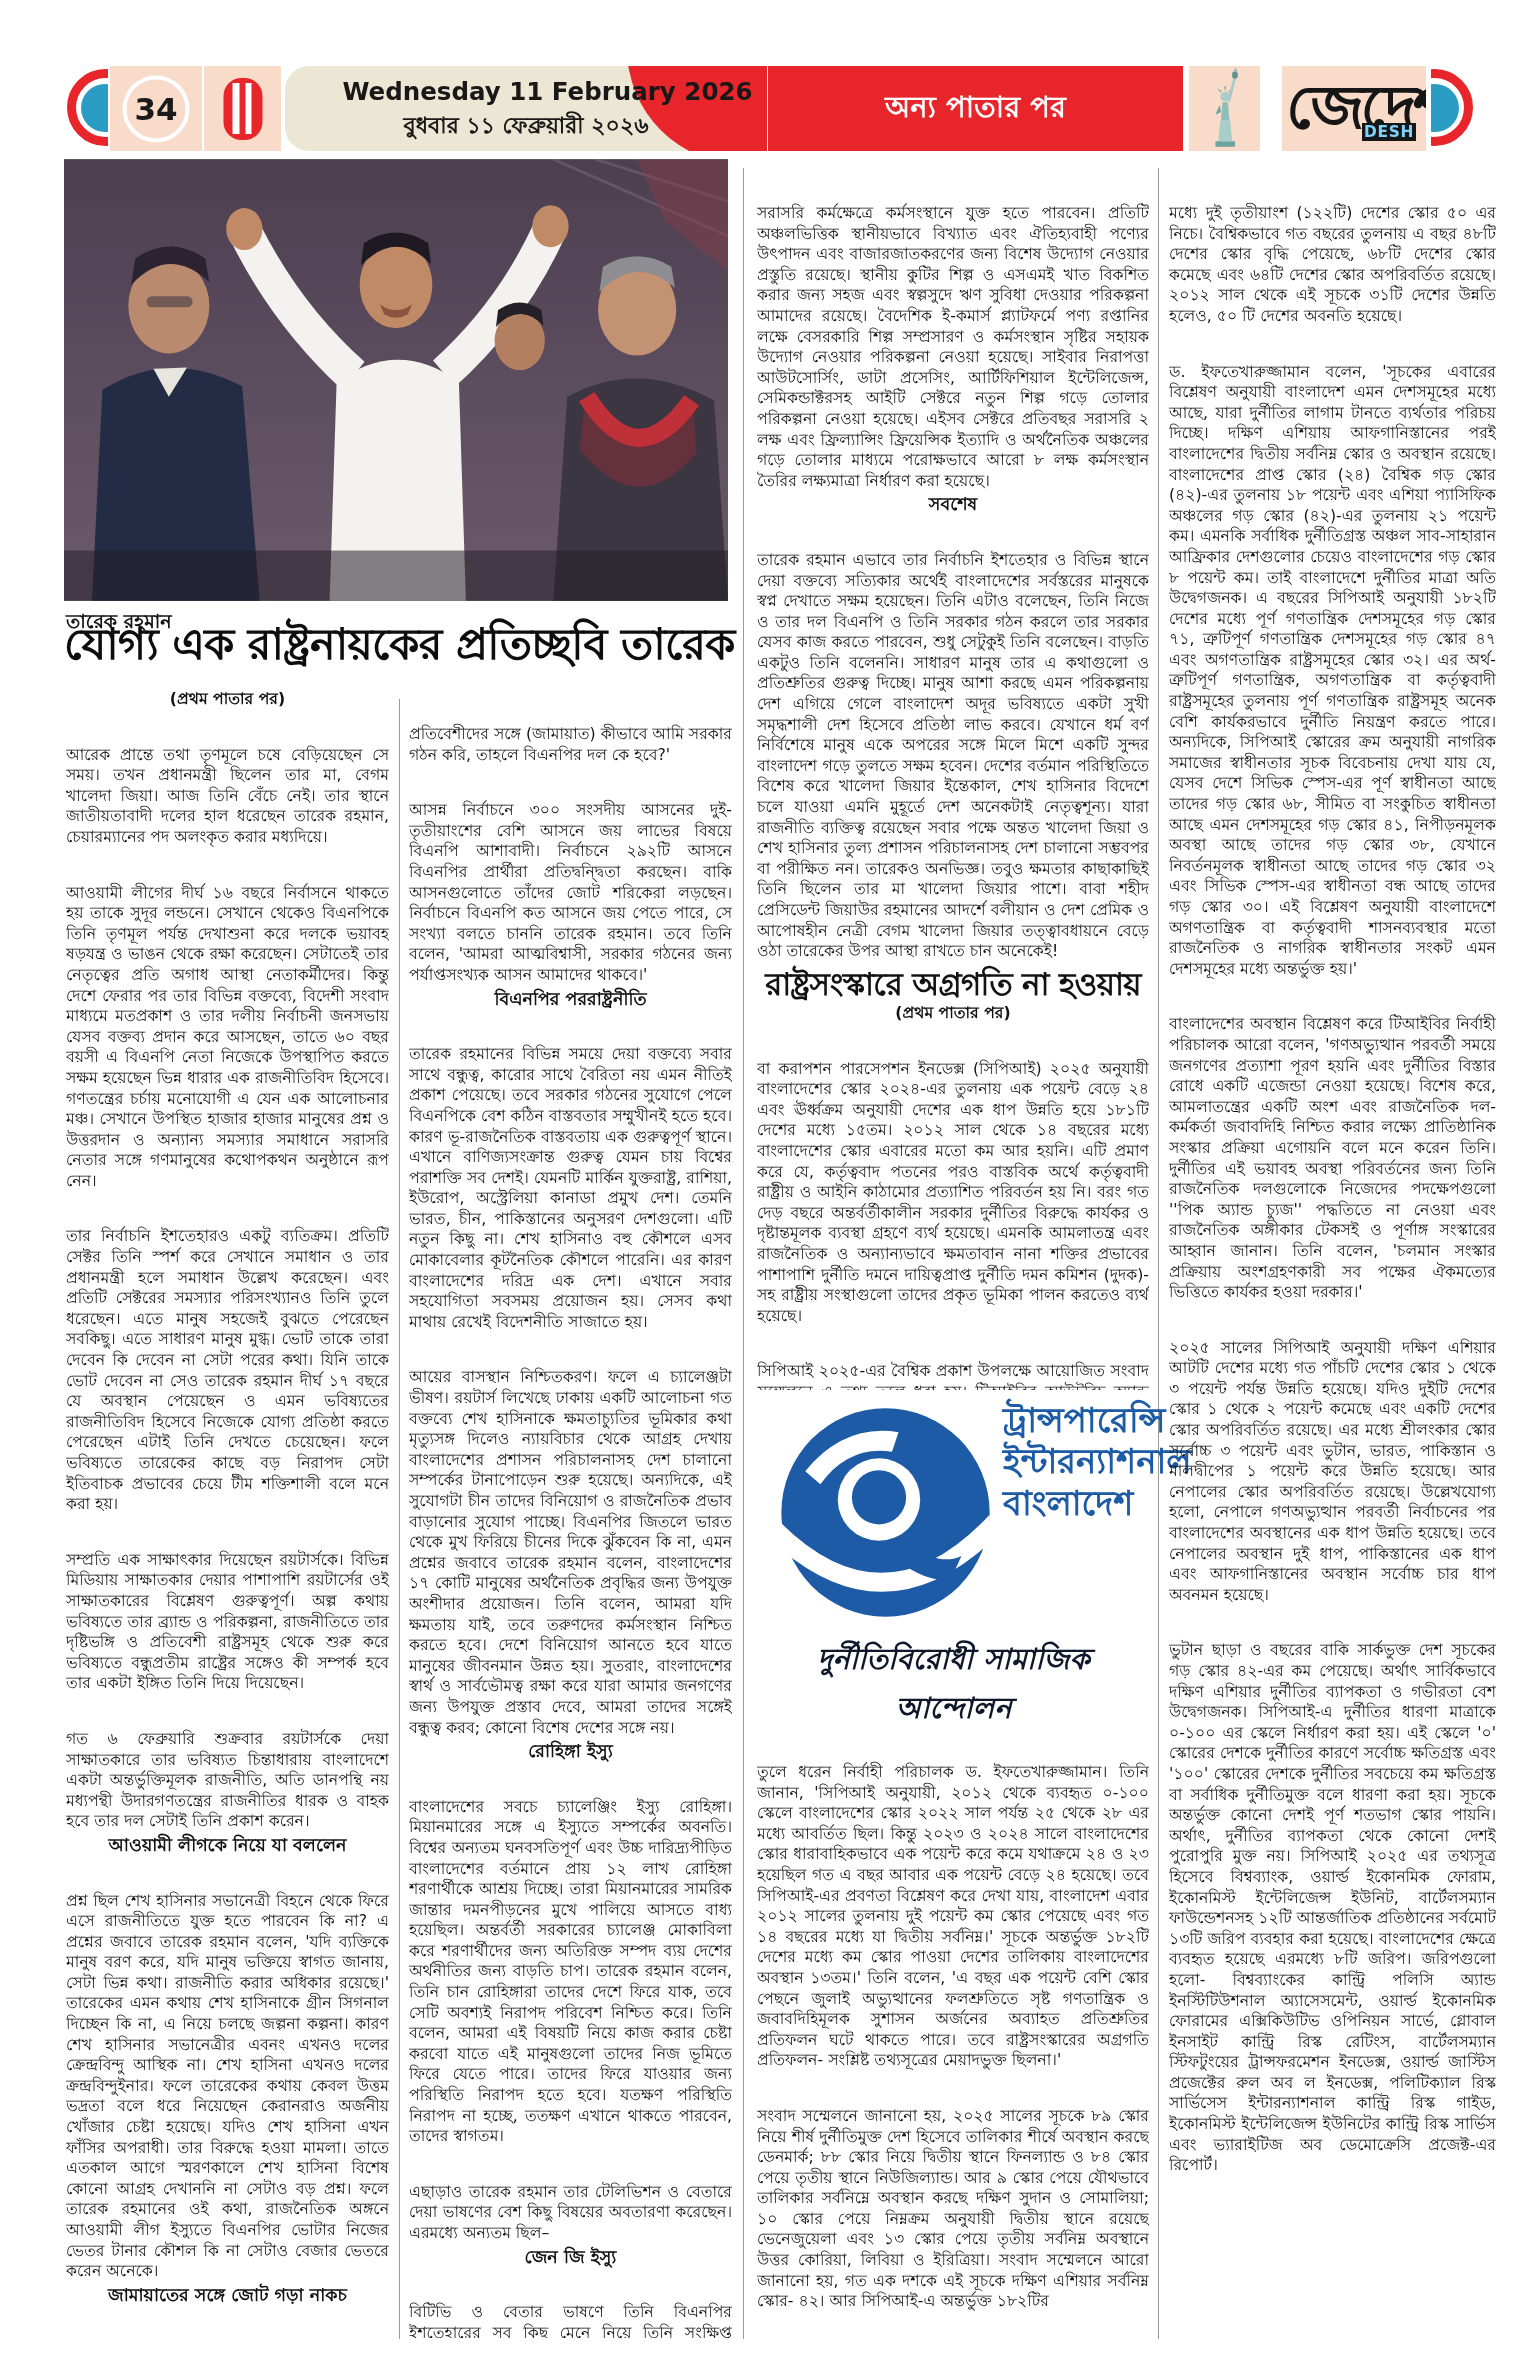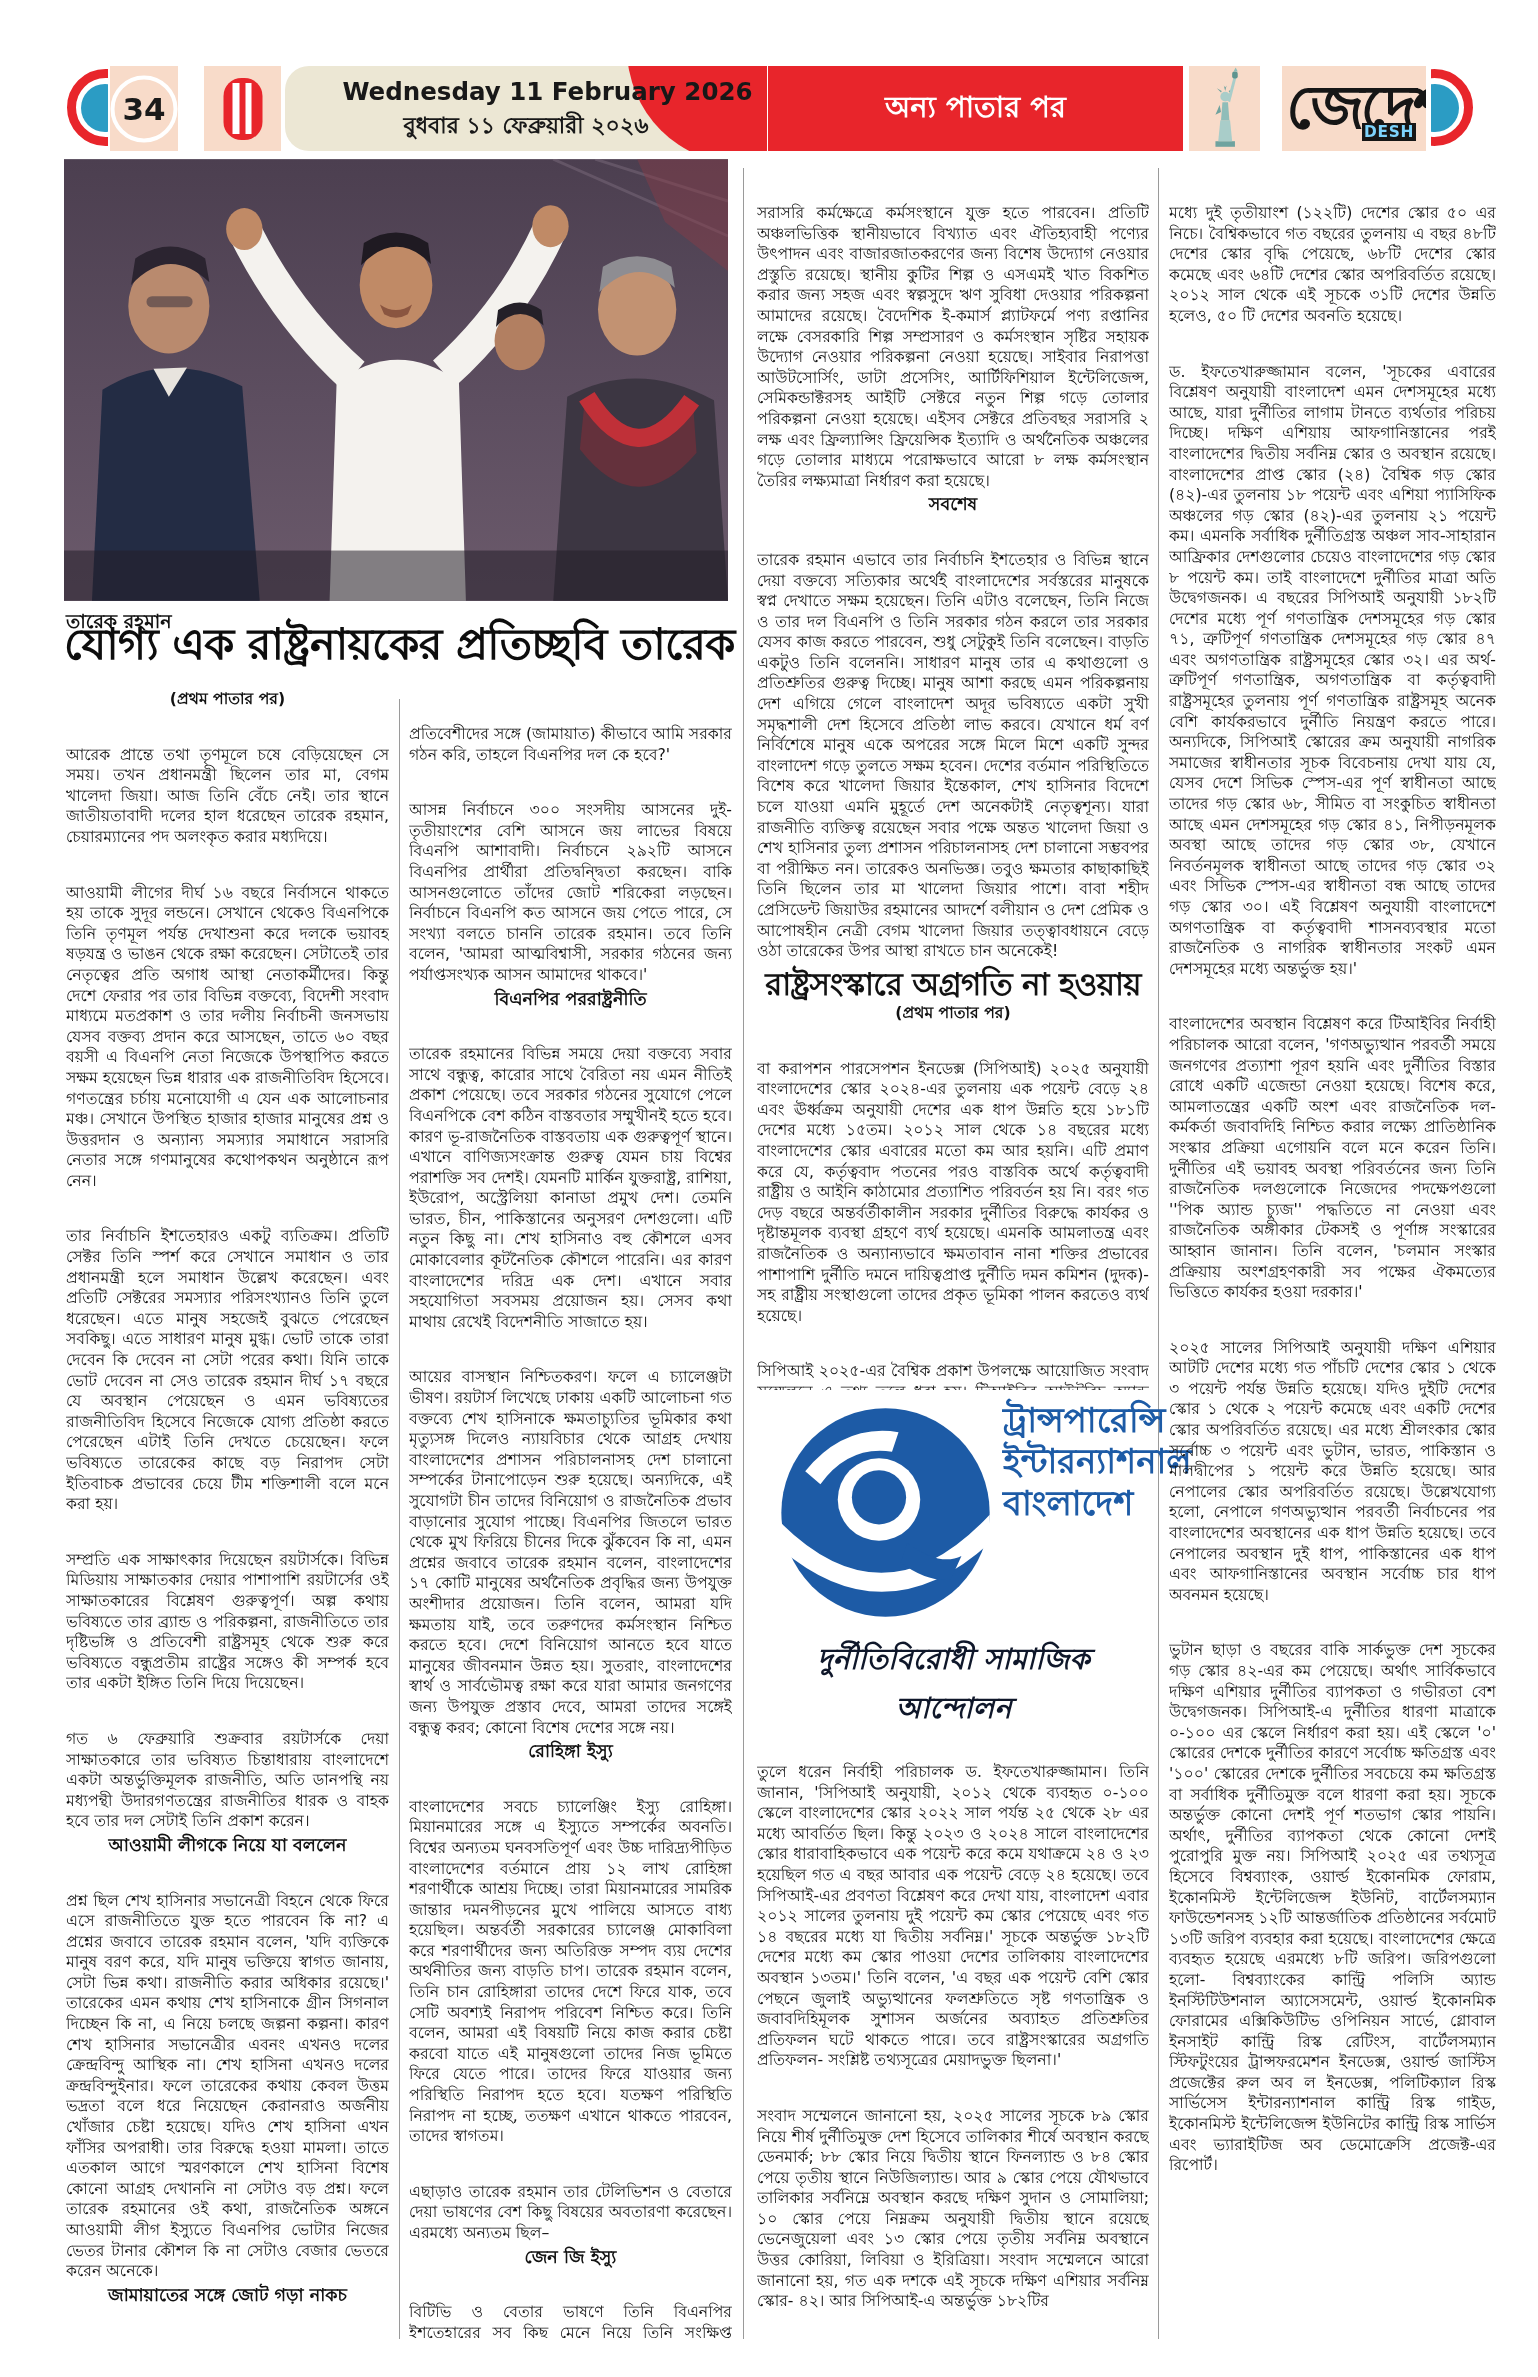--- a/index.html
+++ b/index.html
@@ -7,21 +7,21 @@
         font-family:"DejaVu Sans",sans-serif;color:#121212;overflow:hidden;}
   
   .hdr{position:absolute;left:0;top:66px;width:1538px;height:85px;}
   .crescent-l{position:absolute;left:67px;top:2.8px;width:41px;height:78px;overflow:hidden;}
   .crescent-l .ring{position:absolute;left:0;top:0;width:59px;height:59px;border:9.8px solid #e8252b;border-radius:50%;}
   .crescent-l .ball{position:absolute;right:-21px;top:15.4px;width:48px;height:48px;background:#2b9cc4;border-radius:50%;}
   .crescent-r{position:absolute;left:1431px;top:2.8px;width:42px;height:78px;overflow:hidden;}
   .crescent-r .ring{position:absolute;right:0;top:0;width:59px;height:59px;border:9.8px solid #e8252b;border-radius:50%;}
   .crescent-r .ball{position:absolute;left:-19.6px;top:15.4px;width:48px;height:48px;background:#2b9cc4;border-radius:50%;}
   .pbox{position:absolute;top:0;height:85px;background:#f8dbc9;}
-  .box34{left:110px;width:68px;}
+  .box34{left:110px;width:92px;}
   .ring34{position:absolute;left:50%;top:50%;transform:translate(-50%,-50%);
           width:59px;height:59px;border:4.9px solid #ffffff;border-radius:50%;
           display:flex;align-items:center;justify-content:center;
           font-size:31px;font-weight:bold;color:#1a1a1a;}
   .boxmon{left:204px;width:77px;}
   .mon{position:absolute;left:50%;top:50%;transform:translate(-50%,-50%);
        width:39px;height:62px;background:#e8252b;border-radius:18px;}
   .mon i{position:absolute;top:5.6px;bottom:5.6px;width:6.3px;background:#ffffff;}
   .mon i.a{left:9.8px;} .mon i.b{left:22.4px;}
   .datebox{position:absolute;left:285px;top:0;width:482px;height:85px;background:#ece7d4;

